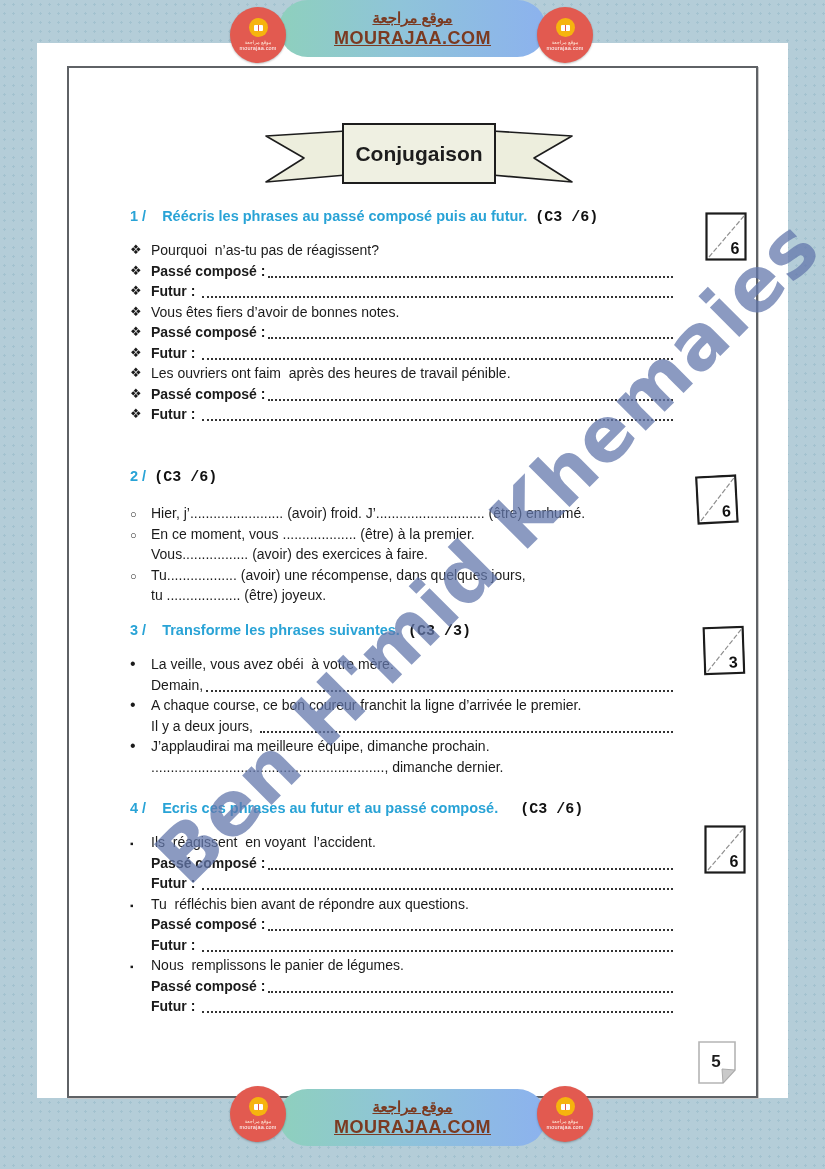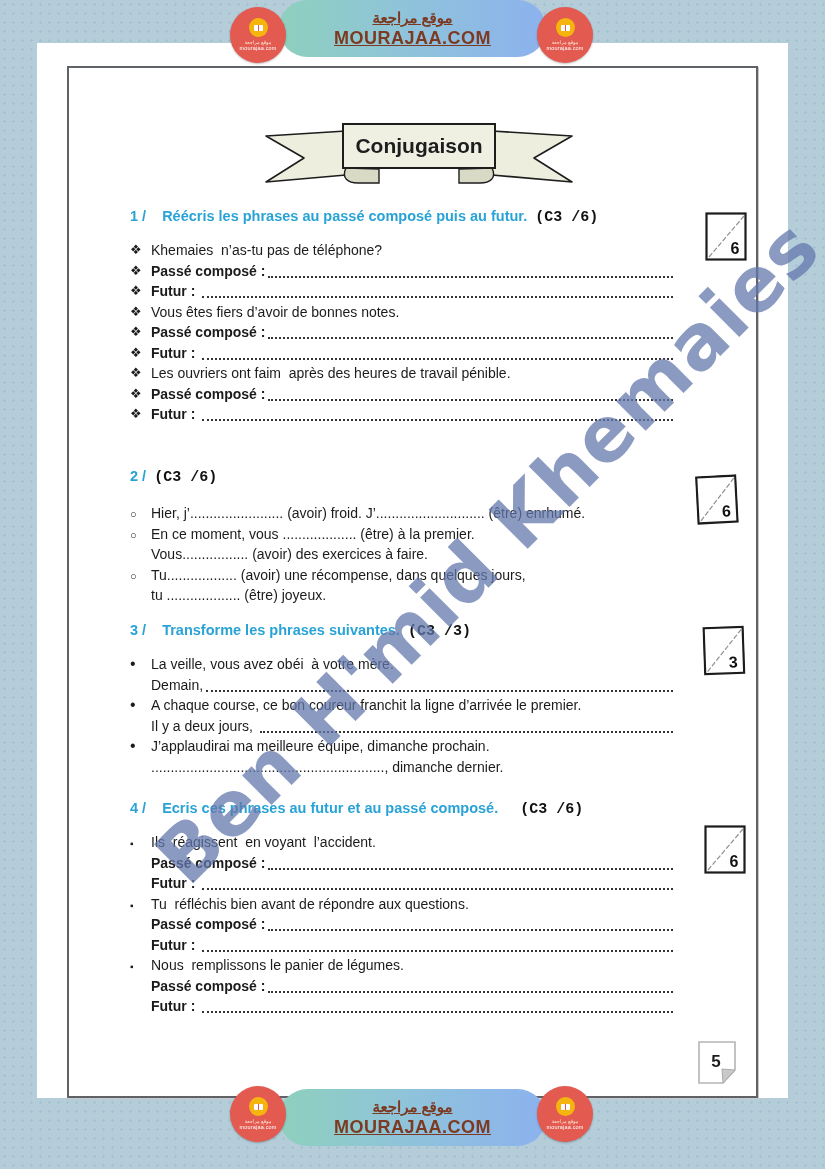--- a/index.html
+++ b/index.html
@@ -22,21 +22,21 @@
         display:flex;flex-direction:column;align-items:center;justify-content:center;box-shadow:0 1px 2px rgba(0,0,0,.25);}
   .logo .dot{width:19px;height:19px;border-radius:50%;background:#f6b40e;display:flex;align-items:center;justify-content:center;margin-bottom:2px;}
   .logo .book{width:9px;height:6px;background:#fff;border-radius:1px;
               background-image:linear-gradient(90deg,transparent 4px,#e25a50 4px,#e25a50 5px,transparent 5px);}
   .logo .t1{font-size:5px;color:#ffe9d8;line-height:6px;}
   .logo .t2{font-size:5.5px;color:#ffffff;line-height:7px;letter-spacing:.2px;}
   .logo.l{left:230px;top:7px;} .logo.r{left:537px;top:7px;}
   
   .ribbon{position:absolute;left:258px;top:112px;width:322px;height:78px;z-index:3;}
   .ribbon svg{position:absolute;left:0;top:0;}
-  .ribbon .label{position:absolute;left:84px;top:11px;width:154px;height:46px;background:#eff0e2;
+  .ribbon .label{position:absolute;left:84px;top:11px;width:154px;height:61px;background:#eff0e2;
                  border:2px solid #1d1d1d;box-sizing:border-box;display:flex;align-items:center;justify-content:center;
                  font-size:21px;font-weight:bold;color:#1d1d1d;}
   
   .ex{position:absolute;left:130px;width:545px;z-index:2;}
   .ex .title{display:flex;align-items:baseline;font-size:14.5px;font-weight:bold;margin-bottom:14px;}
   .ex .title .num,.ex .title .tt{color:#29a3d6;}
   .ex .title .tt{margin-left:16px;}
   .ex .title .code{color:#111;margin-left:8px;font-size:15px;font-family:Liberation Mono, monospace;}
   .ex.e4 .title .code{margin-left:22px;}
   .row{display:flex;align-items:flex-start;height:20.5px;font-size:14px;color:#1b1b1b;line-height:20px;}
@@ -99,21 +99,21 @@
   </div>
 
   <div class="ex e1">
     <div class="title">
       <span class="num">1 /</span>
       <span class="tt">Réécris les phrases au passé composé puis au futur.</span>
       <span class="code">(C3 /6)</span>
     </div>
     <div class="row">
         <span class="bl">❖</span>
-        <span class="txt">Khemaies  n’as-tu pas de téléphone?</span>
+        <span class="txt">Pourquoi  n’as-tu pas de réagissent?</span>
       </div>
     <div class="row">
         <span class="bl">❖</span>
         <span class="txt b">Passé composé :</span>
         <span class="dots"></span>
       </div>
     <div class="row">
         <span class="bl">❖</span>
         <span class="txt b">Futur : </span>
         <span class="dots"></span>

